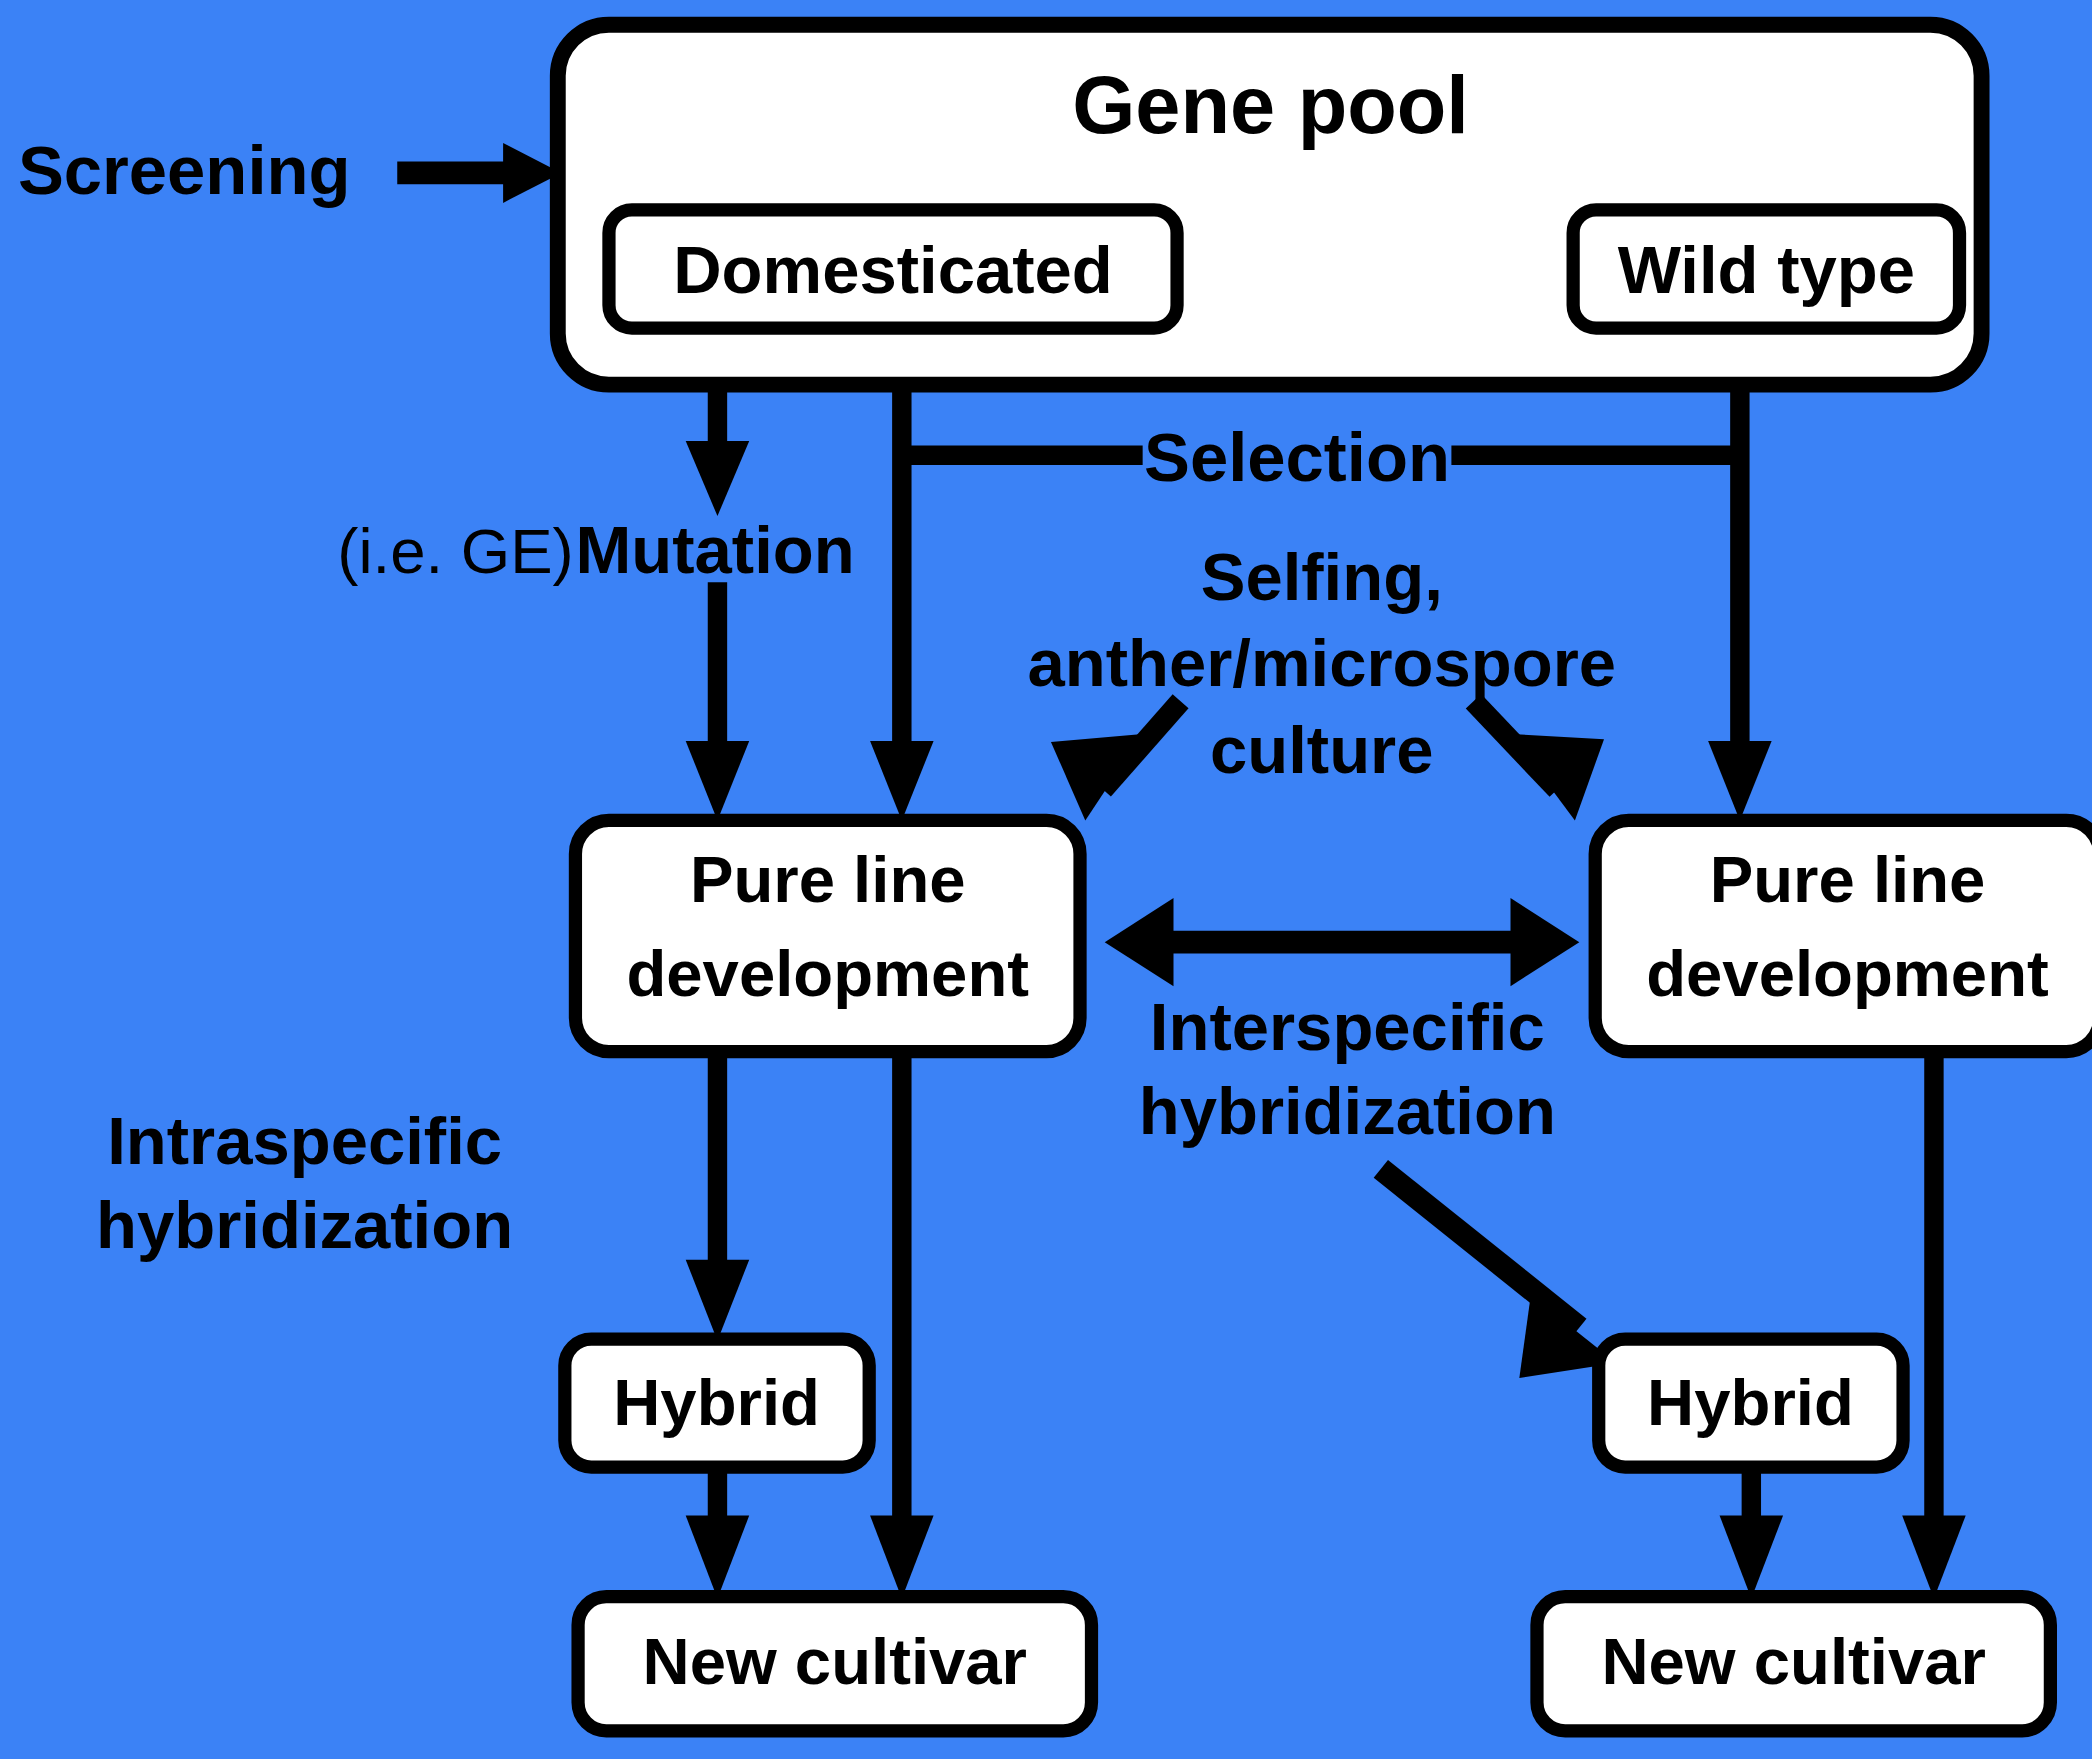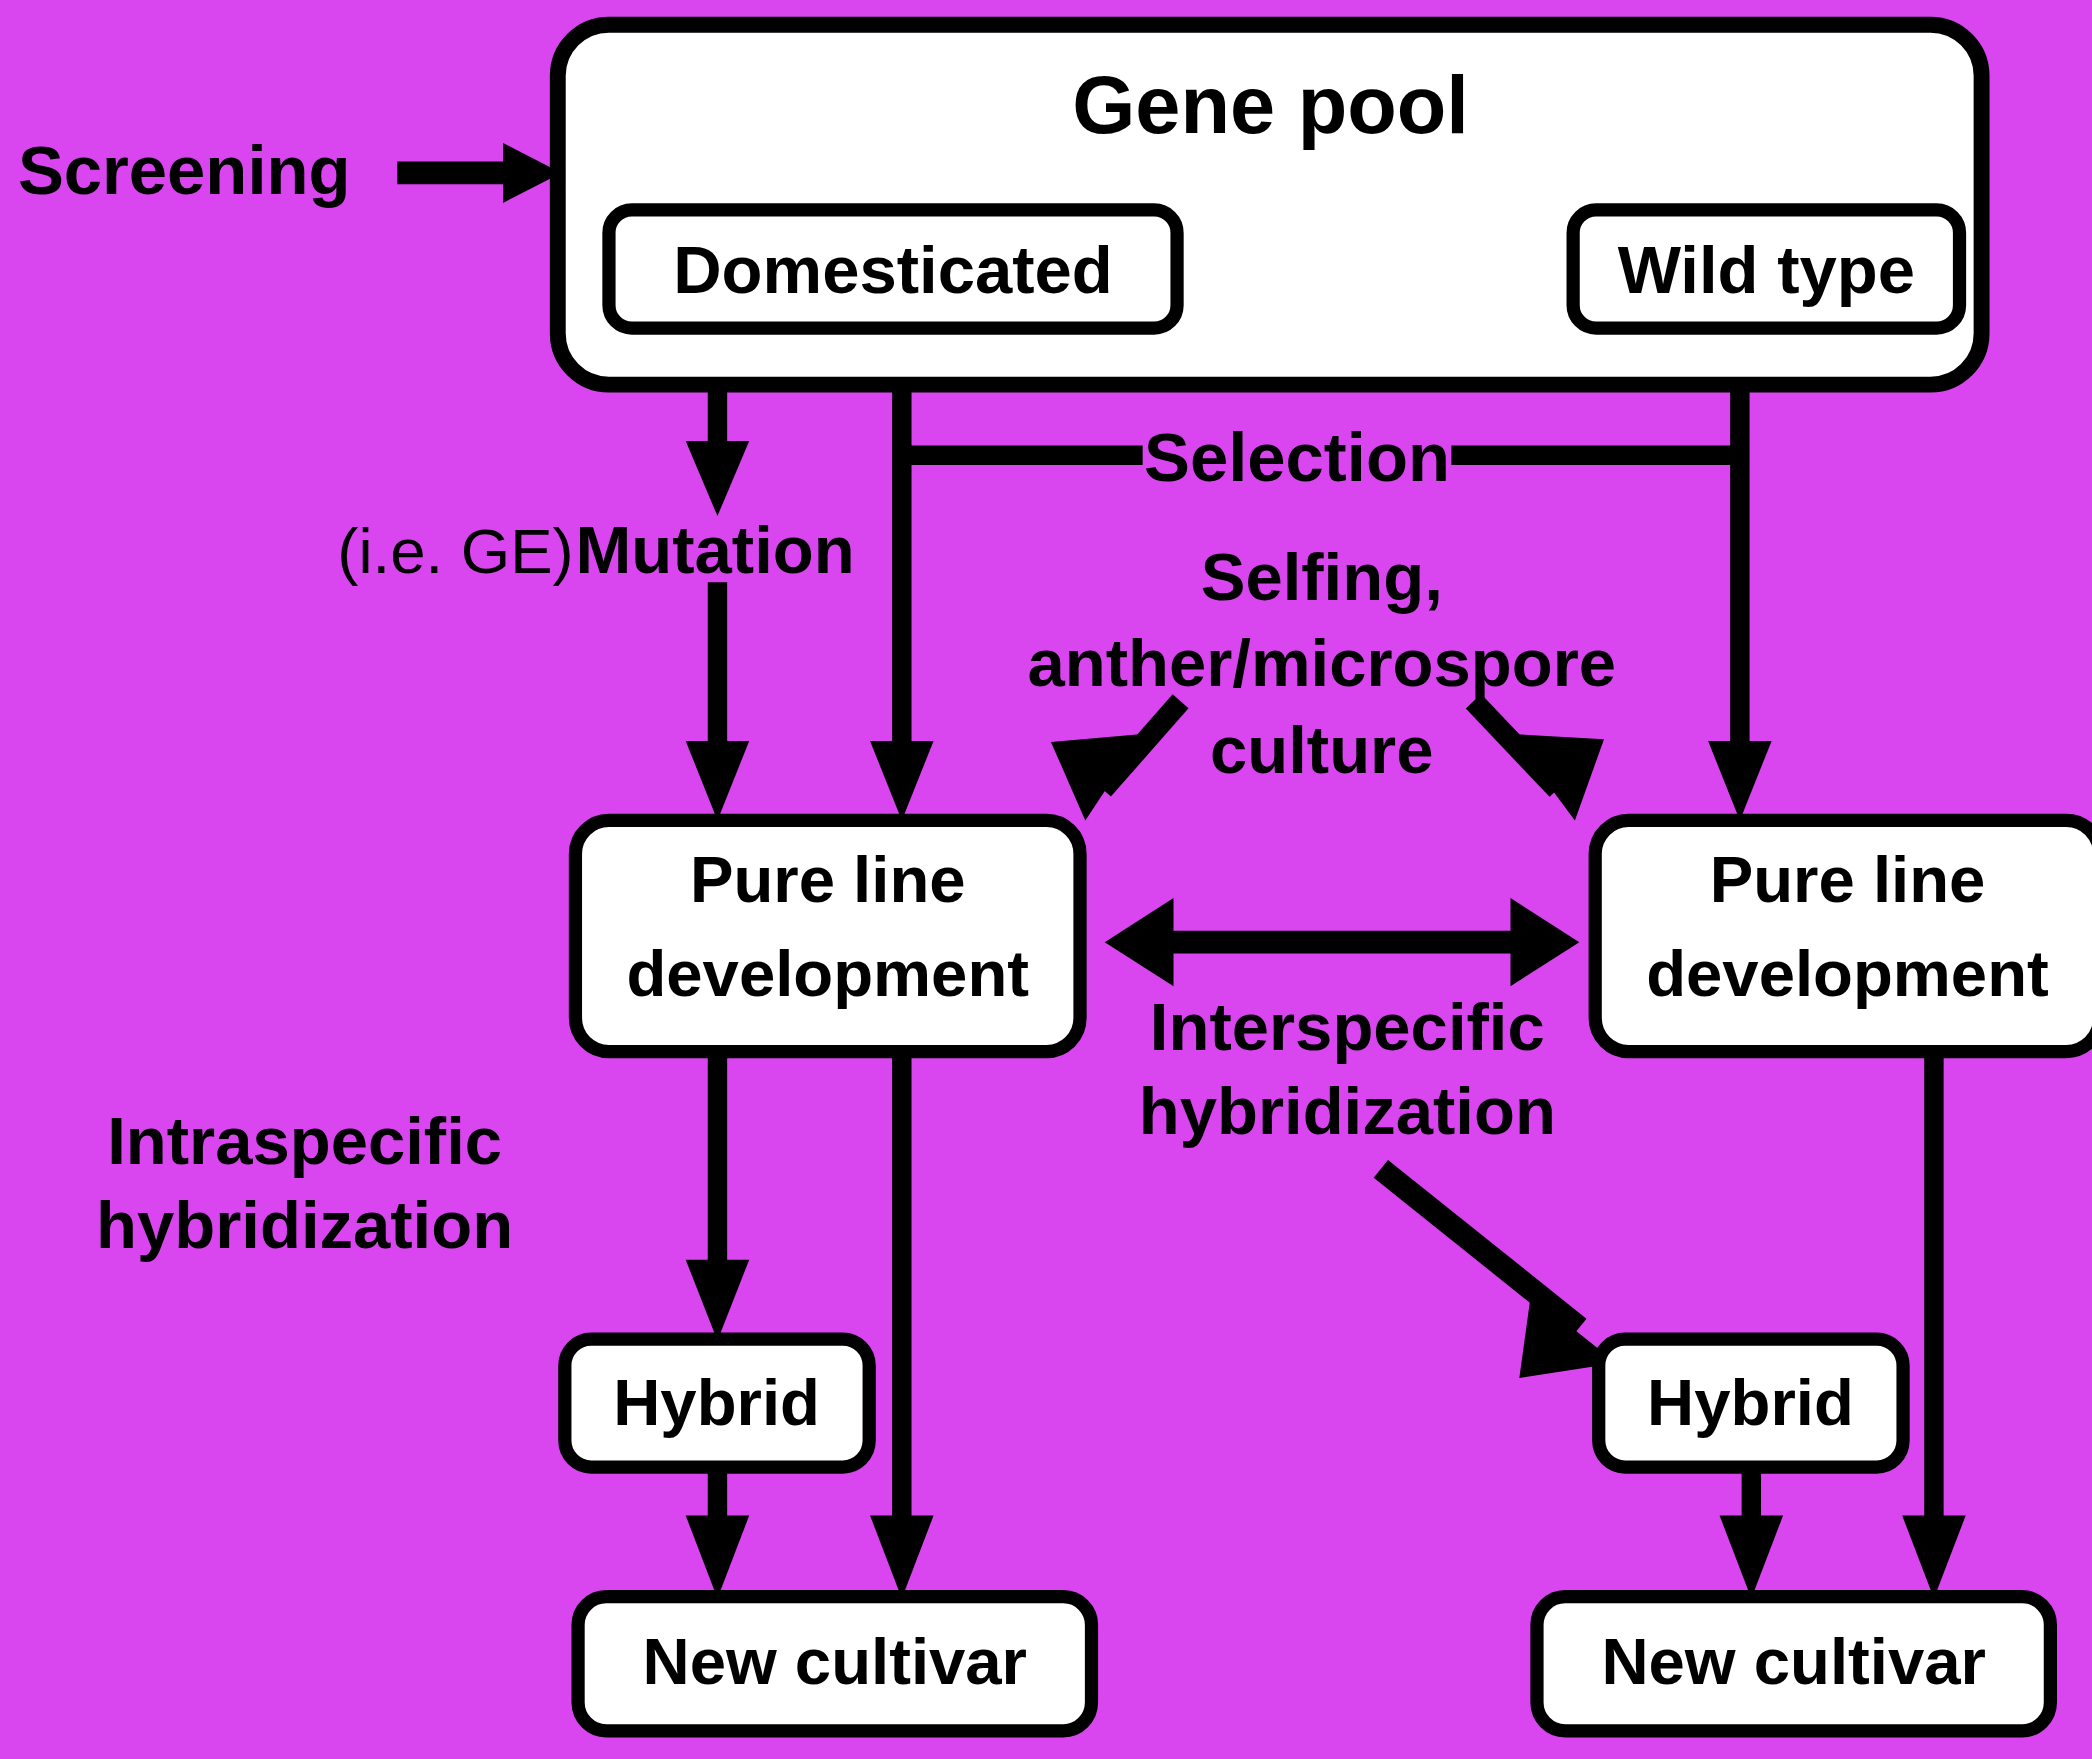--- a/index.html
+++ b/index.html
@@ -7,21 +7,21 @@
     padding: 0;
     background: #ffffff;
   }
   body {
     font-family: "Liberation Sans", sans-serif;
   }
   #diagram-root {
     position: relative;
     width: 2093px;
     height: 1759px;
-    background: #d946ef;
+    background: #3b82f6;
     overflow: hidden;
   }
   svg.layer {
     position: absolute;
     top: 0;
     left: 0;
     width: 2093px;
     height: 1759px;
   }
   .node-text {

